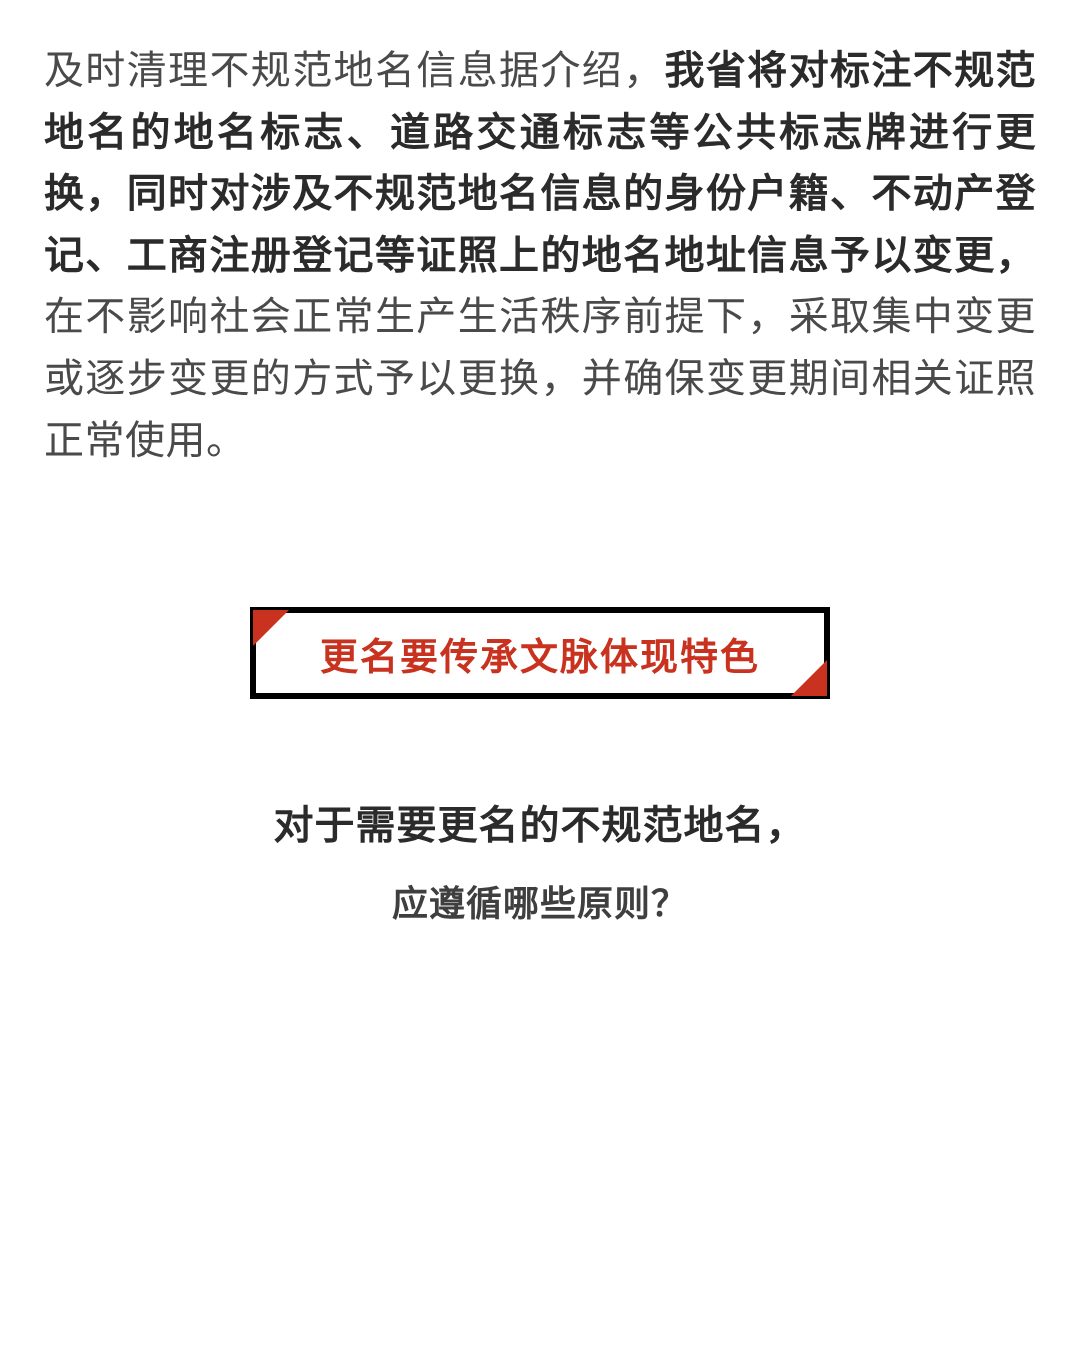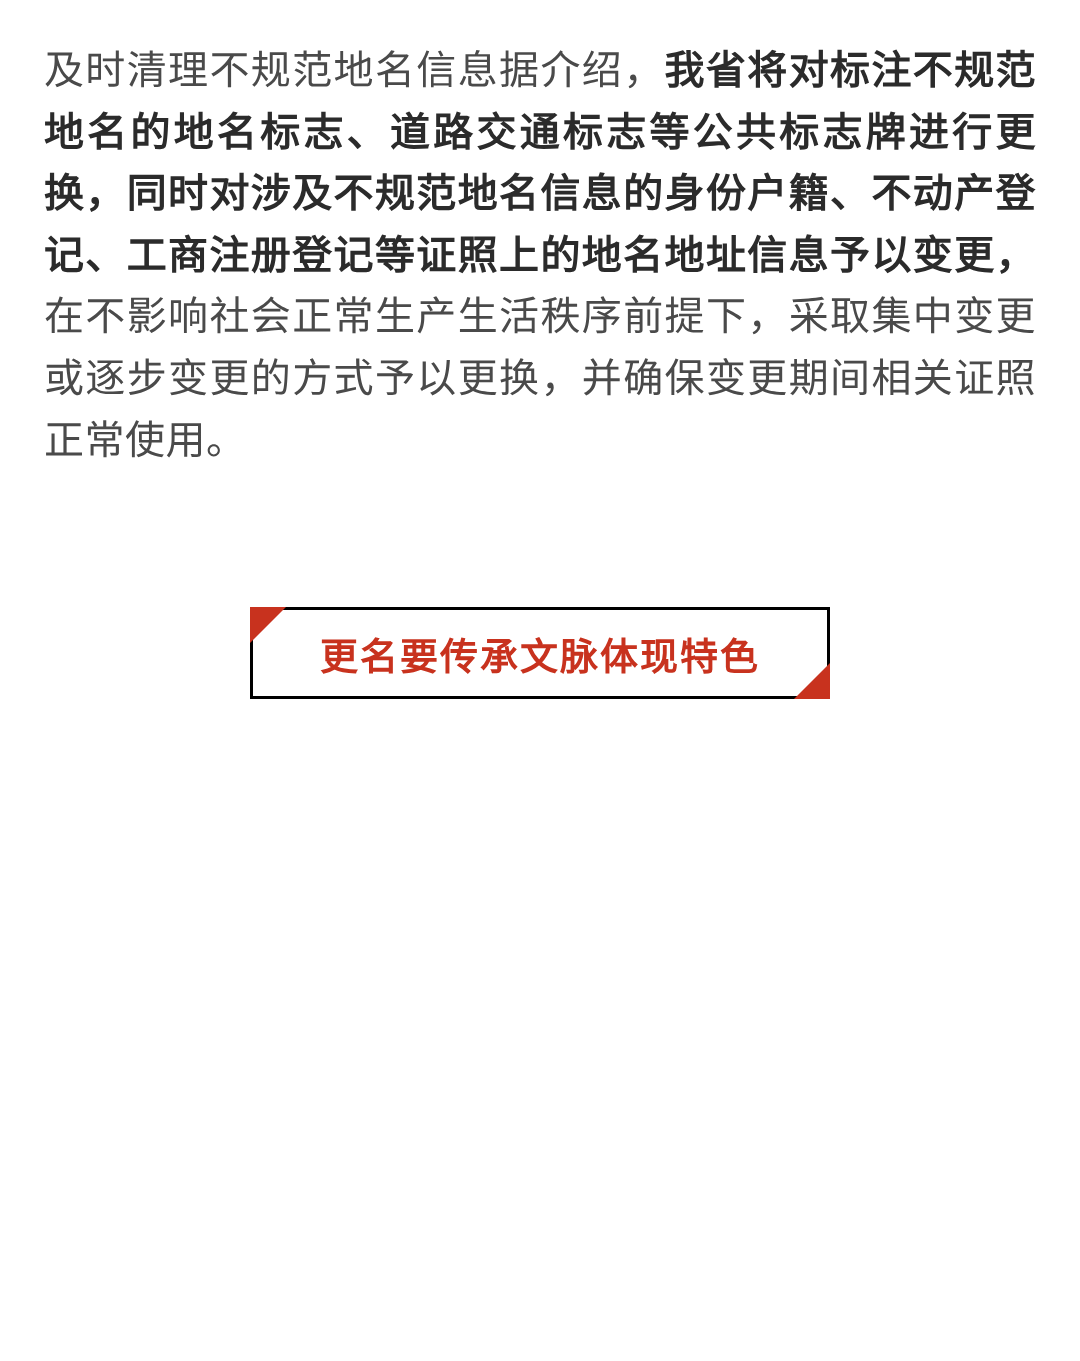--- a/index.html
+++ b/index.html
@@ -38,21 +38,21 @@
   }
   .banner-wrap {
     margin-top: 78px;
     display: flex;
     justify-content: center;
   }
   .banner {
     position: relative;
     width: 580px;
     height: 92px;
-    border: 3px solid #000000;
+    border: 6px solid #000000;
     box-sizing: border-box;
     display: flex;
     align-items: center;
     justify-content: center;
   }
   .banner .corner-tl,
   .banner .corner-br {
     position: absolute;
     width: 0;
     height: 0;
@@ -107,15 +107,17 @@
 
   <div class="banner-wrap">
     <div class="banner">
       <span class="corner-tl"></span>
       <span class="corner-br"></span>
       <span class="banner-text">更名要传承文脉体现特色</span>
     </div>
   </div>
 
   <div class="question-block">
+    <div class="q-line1">对于需要更名的不规范地名，</div>
+    <div class="q-line2">应遵循哪些原则？</div>
   </div>
 
 </div>
 
 </body></html>

